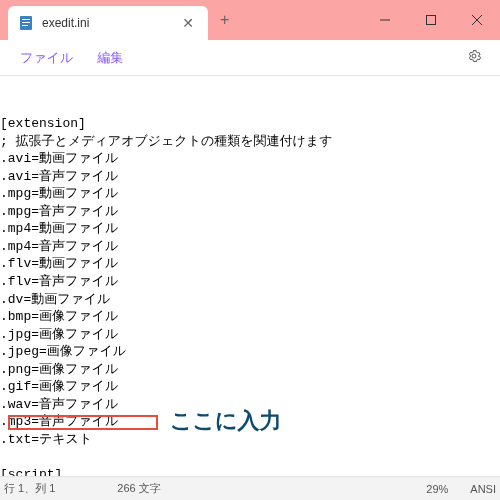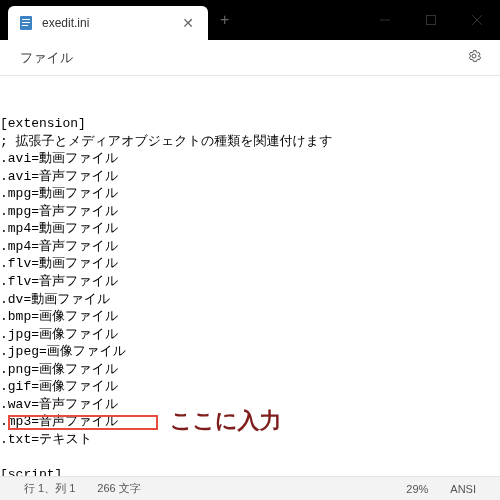--- a/index.html
+++ b/index.html
@@ -1,31 +1,31 @@
 <!DOCTYPE html>
 <html><head>
 <meta charset="utf-8">
 <style>
 * { margin: 0; padding: 0; box-sizing: border-box; }
 body { width: 500px; height: 500px; background: #f3f3f3; font-family: "Segoe UI", "Yu Gothic UI", sans-serif; overflow: hidden; }
-.titlebar { height: 40px; display: flex; align-items: center; background: #000000; }
+.titlebar { height: 40px; display: flex; align-items: center; background: #fca5a5; }
 .tab { display: flex; align-items: center; background: #fff; border-radius: 6px 6px 0 0; height: 34px; margin-left: 8px; margin-top: 6px; padding: 0 10px; min-width: 200px; position: relative; }
 .tab-icon { width: 16px; height: 16px; margin-right: 8px; }
 .tab-title { font-size: 12px; color: #333; flex: 1; }
 .tab-close { font-size: 14px; color: #666; cursor: pointer; padding: 0 4px; }
 .new-tab { font-size: 16px; color: #666; padding: 0 12px; cursor: pointer; }
 .win-controls { margin-left: auto; display: flex; }
 .win-btn { width: 46px; height: 40px; display: flex; align-items: center; justify-content: center; font-size: 12px; cursor: pointer; color: #333; }
 .menubar { background: #fff; height: 36px; display: flex; align-items: center; padding: 0 8px; border-bottom: 1px solid #e5e5e5; }
-.menu-item { font-size: 13px; padding: 6px 12px; cursor: pointer; color: #404040; }
+.menu-item { font-size: 13px; padding: 6px 12px; cursor: pointer; color: #8b5cf6; }
 .settings-btn { margin-left: auto; padding: 6px 10px; cursor: pointer; }
 .editor { background: #fff; height: 400px; padding: 4px 0; font-family: "MS Gothic", "Courier New", monospace; font-size: 13px; line-height: 1.35; white-space: pre; position: relative; overflow: hidden; color: #000; }
 .annotation-box { position: absolute; border: 2px solid #e74c3c; }
-.annotation-text { position: absolute; color: #7f1d1d; font-size: 22px; font-weight: bold; font-family: "Yu Gothic", sans-serif; }
-.statusbar { background: #f3f3f3; height: 24px; display: flex; align-items: center; font-size: 11px; color: #555; padding: 0 24px; border-top: 1px solid #e5e5e5; }
+.annotation-text { position: absolute; color: #0c4a6e; font-size: 22px; font-weight: bold; font-family: "Yu Gothic", sans-serif; }
+.statusbar { background: #f3f3f3; height: 24px; display: flex; align-items: center; font-size: 11px; color: #555; padding: 0 4px; border-top: 1px solid #e5e5e5; gap: 40px; }
 .status-seg { margin-right: 22px; }
 .status-right { margin-left: auto; display: flex; gap: 22px; }
 .gear-svg { width: 16px; height: 16px; }
 </style>
 </head>
 <body>
 
 <div class="titlebar">
   <div class="tab">
     <span class="tab-icon">
@@ -55,20 +55,21 @@
       <svg width="10" height="10" viewBox="0 0 10 10">
           <line x1="0" y1="0" x2="10" y2="10" stroke="#333" stroke-width="1"></line>
           <line x1="10" y1="0" x2="0" y2="10" stroke="#333" stroke-width="1"></line>
         </svg>
     </div>
   </div>
 </div>
 
 <div class="menubar">
   <div class="menu-item">ファイル</div>
+  <div class="menu-item">編集</div>
   <div class="settings-btn">
     <svg class="gear-svg" viewBox="0 0 16 16">
         <path d="M8 10a2 2 0 100-4 2 2 0 000 4z M13.3 8.6l1.4.8-1.3 2.3-1.5-.5a5 5 0 01-1 .6l-.3 1.6H7.4l-.3-1.6a5 5 0 01-1-.6l-1.5.5-1.3-2.3 1.4-.8a5 5 0 010-1.2l-1.4-.8 1.3-2.3 1.5.5a5 5 0 011-.6l.3-1.6h2.6l.3 1.6a5 5 0 011 .6l1.5-.5 1.3 2.3-1.4.8a5 5 0 010 1.2z" fill="none" stroke="#555" stroke-width="1"></path>
       </svg>
   </div>
 </div>
 
 <div class="editor">
   <div id="editor-text">[extension]
 ; 拡張子とメディアオブジェクトの種類を関連付けます

